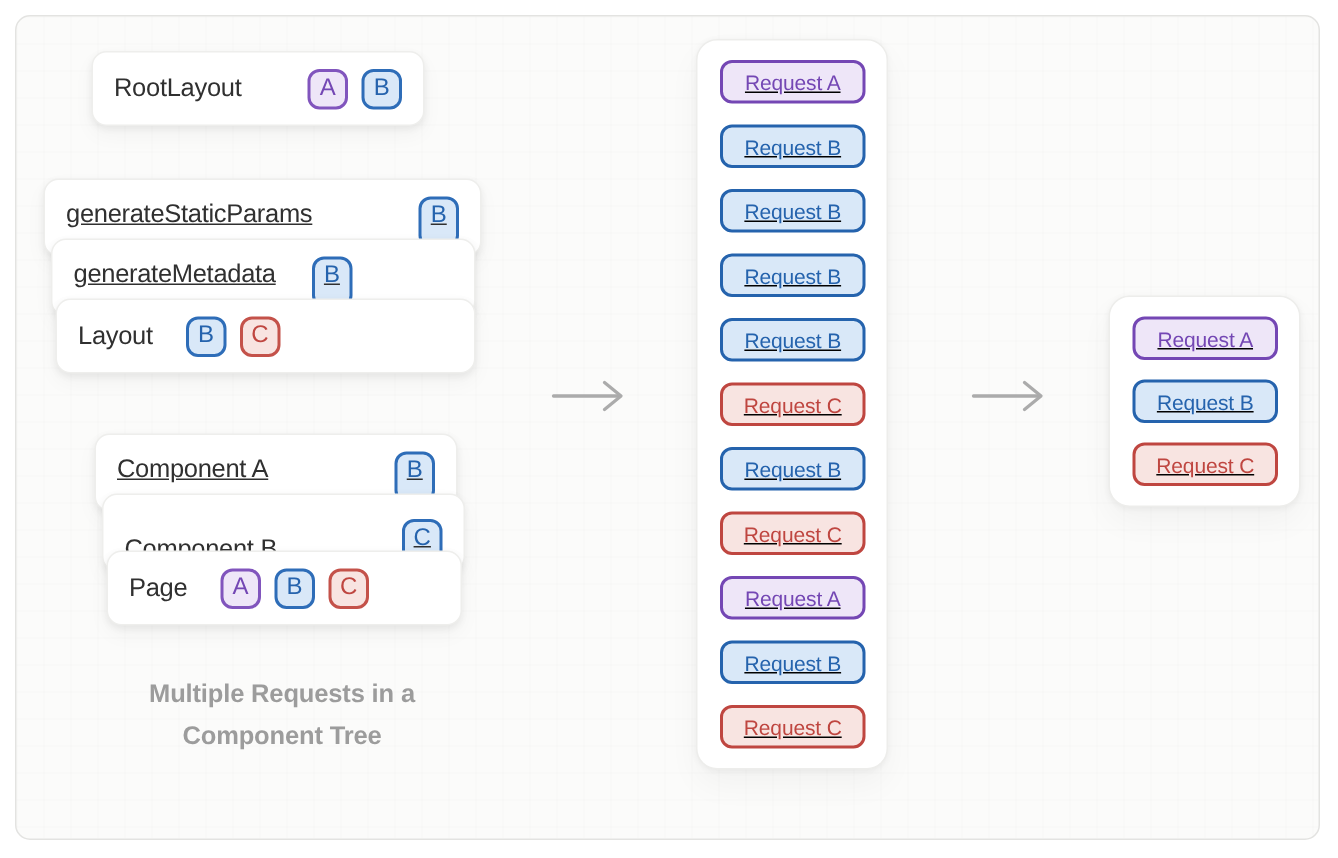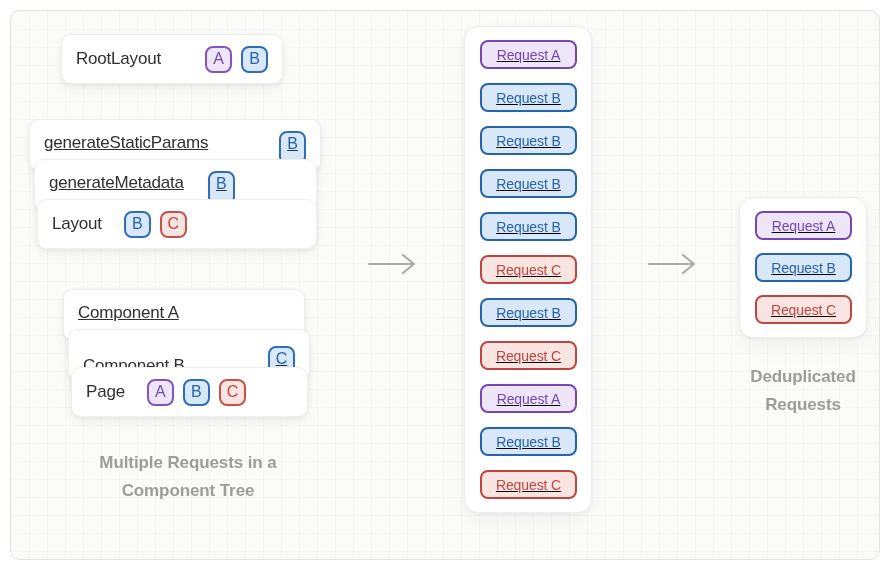--- a/index.html
+++ b/index.html
@@ -60,21 +60,21 @@
     </span>
   </div>
   <div class="card" style="left:26px;top:188px;width:280px;height:50px;z-index:5;">
     <span class="label">Layout</span>
     <span class="badge-row" style="margin-left:22px;">
       <span class="letter-badge blue">B</span>
       <span class="letter-badge red">C</span>
     </span>
   </div>
 
-  <div class="card stack-card spread" style="left:52px;top:278px;width:242px;z-index:3;flex-direction:column;">
+  <div class="card stack-card spread" style="left:52px;top:278px;width:242px;z-index:3;">
     <span class="label">Component A</span>
     <span class="badge-row">
       <span class="letter-badge clipped blue">B</span>
     </span>
   </div>
   <div class="card stack-card spread" style="left:57px;top:318px;width:242px;z-index:4;align-items:flex-end;">
     <span class="label">Component B</span>
     <span class="badge-row">
       <span class="letter-badge clipped blue">C</span>
     </span>
@@ -117,18 +117,14 @@
     <line x1="2" y1="12" x2="45" y2="12" stroke="#ababab" stroke-width="2.2" stroke-linecap="round"></line>
     <polyline points="36,3 47,12 36,21" fill="none" stroke="#ababab" stroke-width="2.2" stroke-linecap="round" stroke-linejoin="round"></polyline>
   </svg>
 
   <div class="panel" style="left:728px;top:186px;width:128px;gap:13px;">
     <div class="pill purple">Request A</div>
     <div class="pill blue">Request B</div>
     <div class="pill red">Request C</div>
   </div>
 
-  <div class="caption" style="left:702px;top:352px;width:180px;">
-    <div>Deduplicated</div>
-    <div>Requests</div>
-  </div>
 
 </div>
 
 </body></html>

